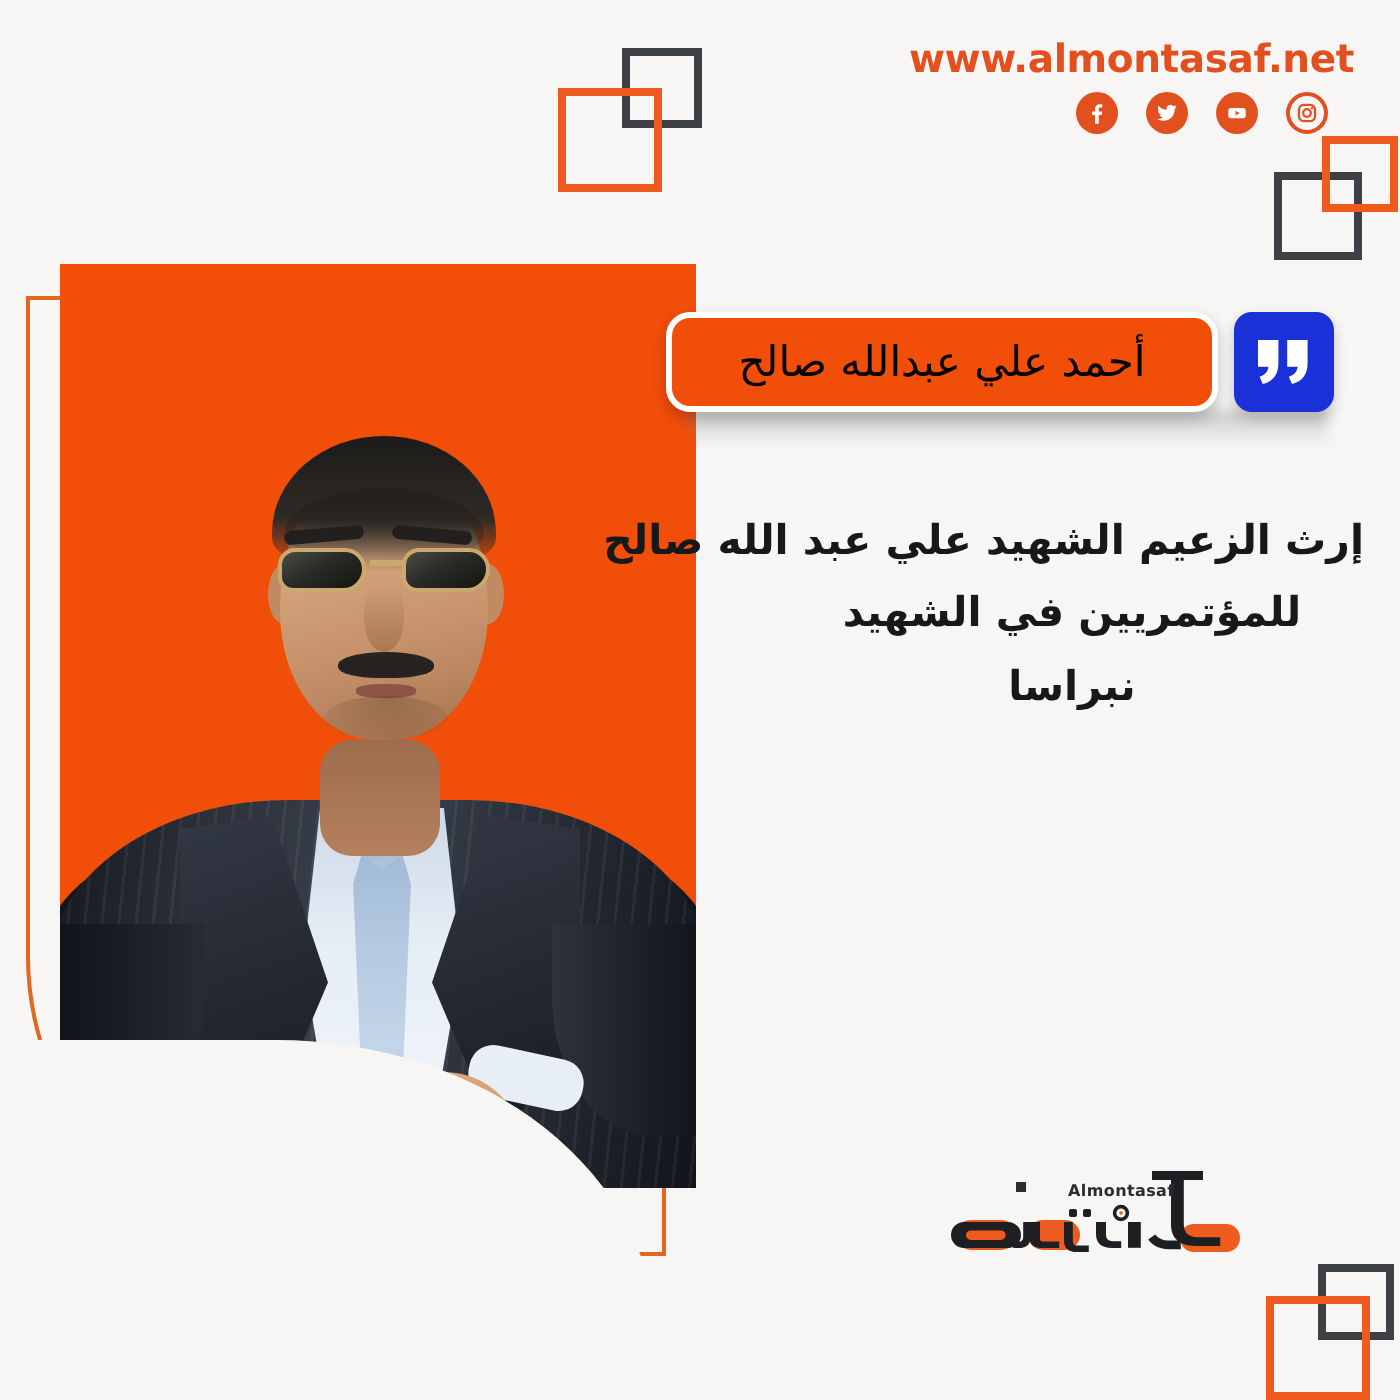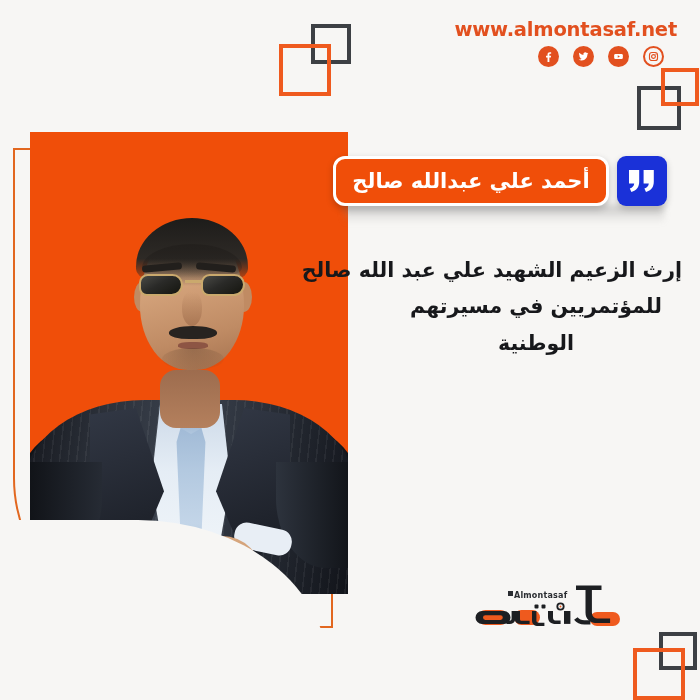--- a/index.html
+++ b/index.html
@@ -405,23 +405,23 @@
     height: 50px;
     background: #f04e09;
     border: 3px solid #ffffff;
     border-radius: 12px;
     display: flex;
     align-items: center;
     justify-content: center;
     box-shadow: 0 3px 7px rgba(0,0,0,0.22);
   }
   .name-banner .name-text {
-    color: #ffffff;
+    color: #000000;
     font-size: 21px;
-    font-weight: bold;
+    font-weight: normal;
     direction: rtl;
     white-space: nowrap;
     letter-spacing: 0px;
   }
 
   .quote-box {
     position: absolute;
     left: 617px;
     top: 156px;
     width: 50px;
@@ -464,21 +464,21 @@
   .logo-latin {
     position: absolute;
     left: 36px;
     top: 11px;
     font-size: 8px;
     font-weight: bold;
     color: #2a2d31;
     letter-spacing: 0.2px;
     white-space: nowrap;
     display: flex;
-    gap: 1px;
+    gap: 21px;
   }
   .logo-latin .tick {
     width: 5px; height: 5px;
     background: #2a2d31;
     display: inline-block;
   }
 </style>
 </head>
 <body>
 
@@ -579,22 +579,22 @@
 
   <div class="quote-box">
     <svg width="30" height="26" viewBox="0 0 30 26" aria-hidden="true">
       <path fill="#ffffff" d="M2 2h10.2v11.6c0 5.6-2.6 9-7.8 10.4l-1.6-3.6c2.8-1 4.2-2.6 4.4-5H2z"></path>
       <path fill="#ffffff" d="M16.6 2h10.2v11.6c0 5.6-2.6 9-7.8 10.4L17.4 20.4c2.8-1 4.2-2.6 4.4-5h-5.2z"></path>
     </svg>
   </div>
 
   <div class="quote-body">
     <span class="qline">إرث الزعيم الشهيد علي عبد الله صالح</span>
-    <span class="qline">للمؤتمريين في مسيرتهم</span>
-    <span class="qline last">الوطنية</span>
+    <span class="qline">للمؤتمريين في الشهيد</span>
+    <span class="qline last">نبراسا</span>
   </div>
 
   <div class="logo">
     <svg width="160" height="62" viewBox="0 0 160 62" aria-hidden="true">
 
       <rect x="6" y="30" width="30" height="15" rx="7.5" fill="#ef5a1e"></rect>
       <rect x="42" y="30" width="26" height="15" rx="7.5" fill="#ef5a1e"></rect>
       <rect x="118" y="32" width="30" height="14" rx="7" fill="#ef5a1e"></rect>
 
       <path fill="#1d1f22" d="M10 31h22a5 5 0 0 1 0 13H10a5 5 0 0 1 0-13zm3.4 4.2a2.4 2.4 0 1 0 0 4.8h15a2.4 2.4 0 1 0 0-4.8z"></path>

